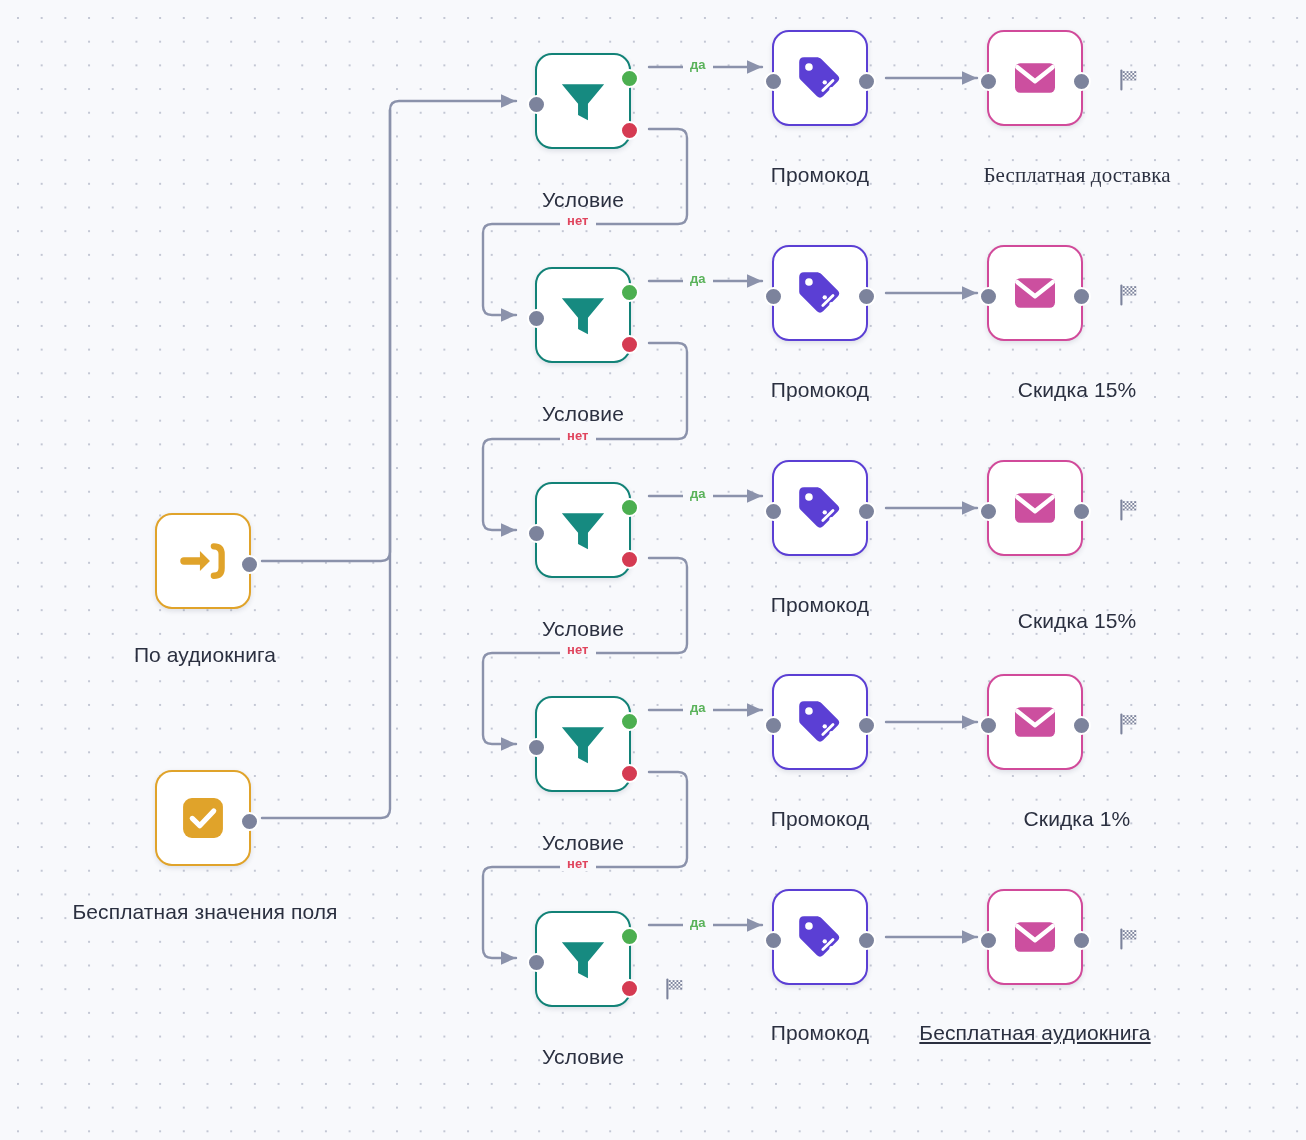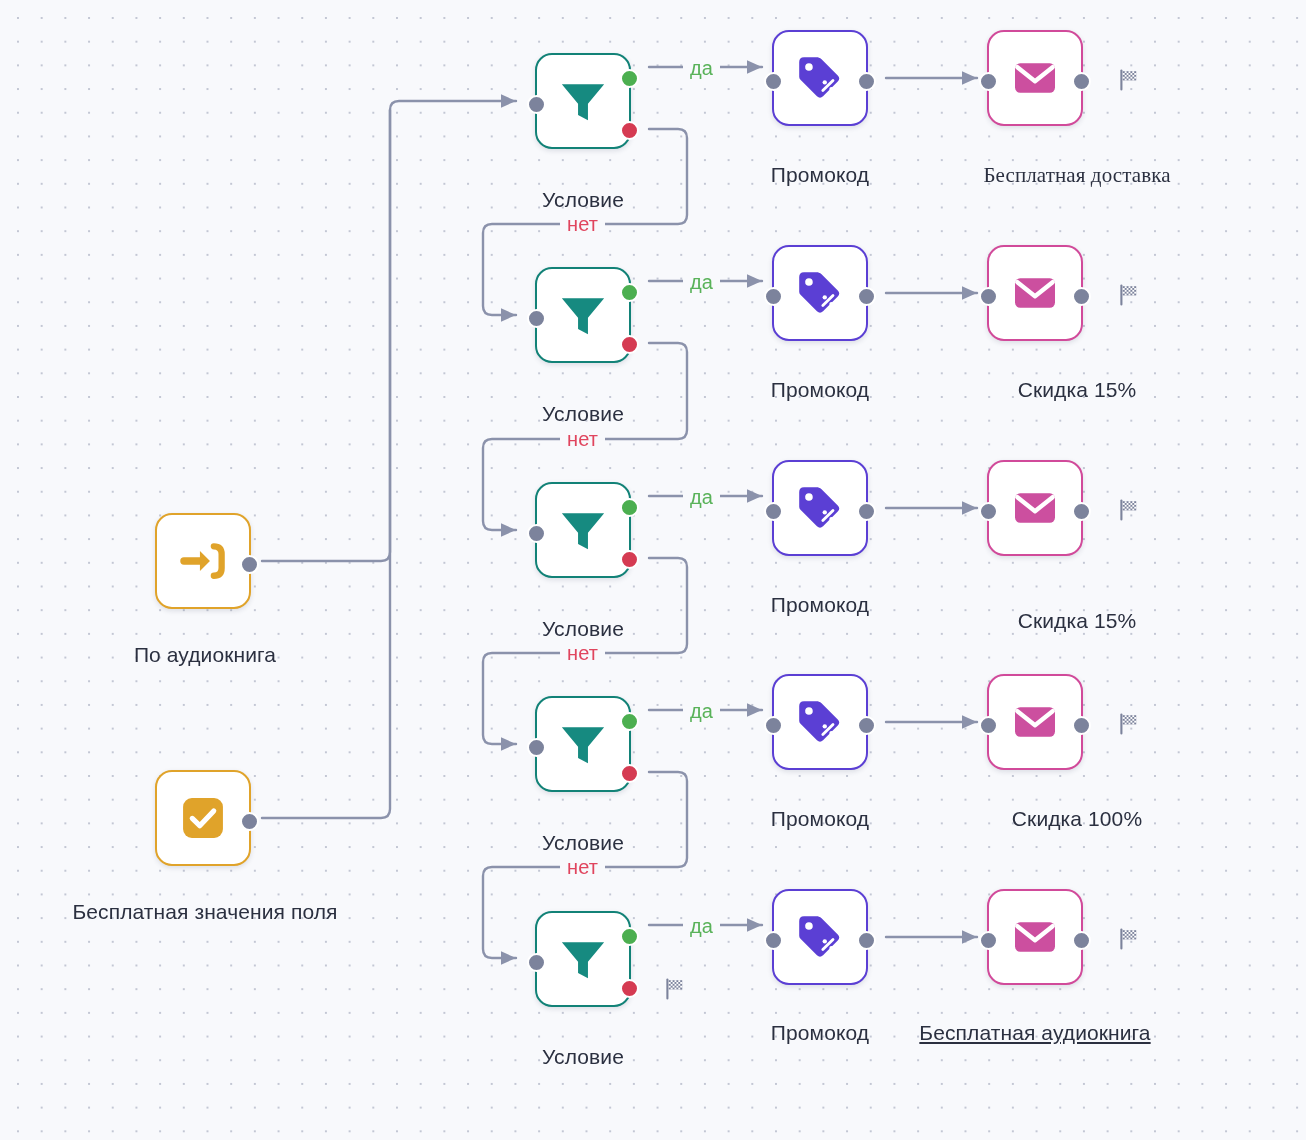--- a/index.html
+++ b/index.html
@@ -73,26 +73,27 @@
     position: absolute;
     font-size: 21px;
     color: #2b3040;
     white-space: nowrap;
     text-align: center;
     z-index: 4;
     letter-spacing: .1px;
   }
   .edge-label {
     position: absolute;
-    font-size: 20px;
+    font-size: 13px;
     white-space: nowrap;
     z-index: 6;
     background: #f8f9fc;
     padding: 0 7px;
     letter-spacing: .1px;
+    font-weight: bold;
   }
   .edge-label.yes { color: #59b259; }
   .edge-label.no  { color: #e0455e; }
 
   
   .flag {
     position: absolute;
     z-index: 6;
     width: 24px;
     height: 24px;
@@ -391,21 +392,21 @@
   <div class="node mail" style="left:987px; top:674px;">
     <span>
       <svg width="48" height="48" viewBox="0 0 24 24">
         <rect x="2" y="4.6" width="20" height="14.8" rx="2.6" fill="#cc4f9f"></rect>
         <path d="M3.2 6.6 L12 13.6 L20.8 6.6" stroke="#ffffff" stroke-width="2.2" fill="none" stroke-linecap="round" stroke-linejoin="round"></path>
       </svg>
     </span>
     <span class="port in"></span>
     <span class="port out"></span>
   </div>
-  <div class="node-label" style="left:907px; top:807px; width:340px;">Скидка 100%</div>
+  <div class="node-label" style="left:907px; top:807px; width:340px;">Скидка 1%</div>
   <div class="flag" style="left:1117px; top:712px;">
     <svg width="24" height="24" viewBox="0 0 24 24">
       <path d="M4.4 2.6 V21.4" stroke="#7c839c" stroke-width="2.1" stroke-linecap="round"></path>
       <rect x="5.8" y="3.2" width="13.4" height="9.2" fill="#7c839c"></rect>
       <g fill="#ffffff">
         <rect x="7.7" y="3.2" width="1.9" height="1.85"></rect>
           <rect x="11.5" y="3.2" width="1.9" height="1.85"></rect>
           <rect x="15.3" y="3.2" width="1.9" height="1.85"></rect>
         <rect x="5.8" y="5.05" width="1.9" height="1.85"></rect>
           <rect x="9.6" y="5.05" width="1.9" height="1.85"></rect>

